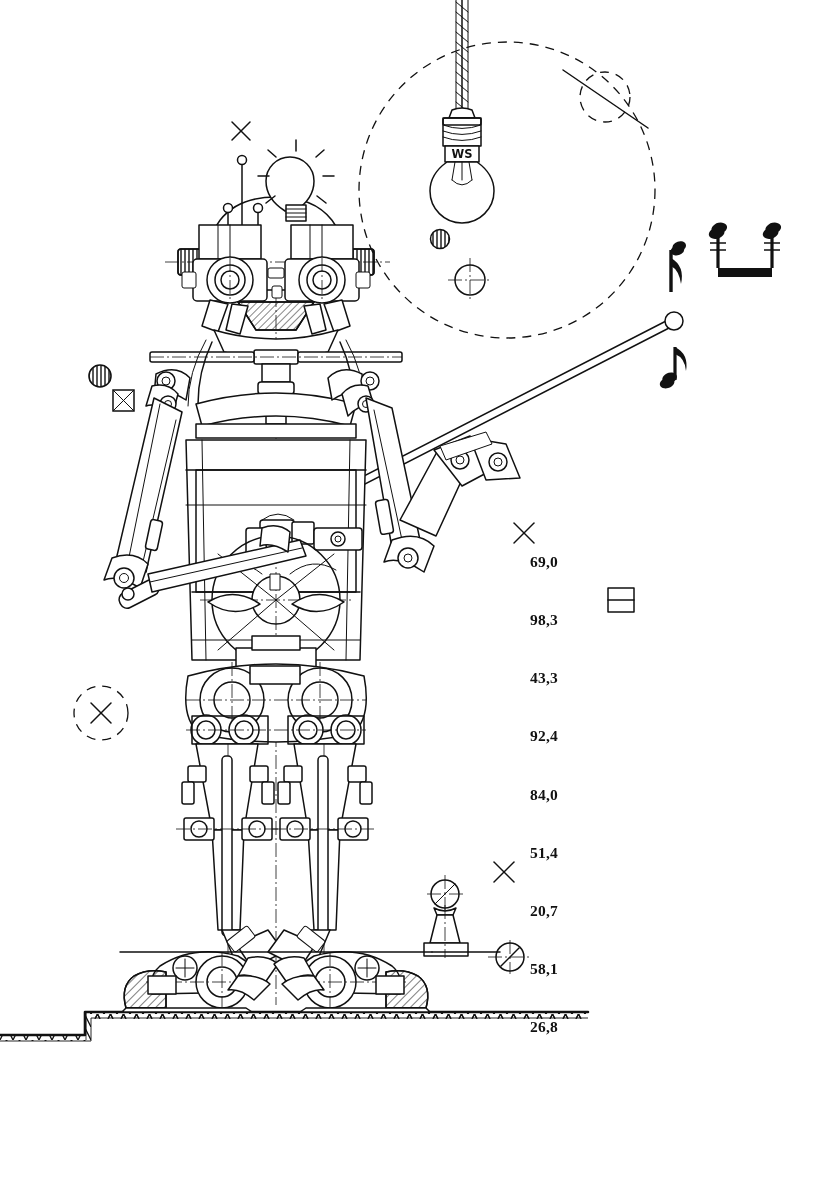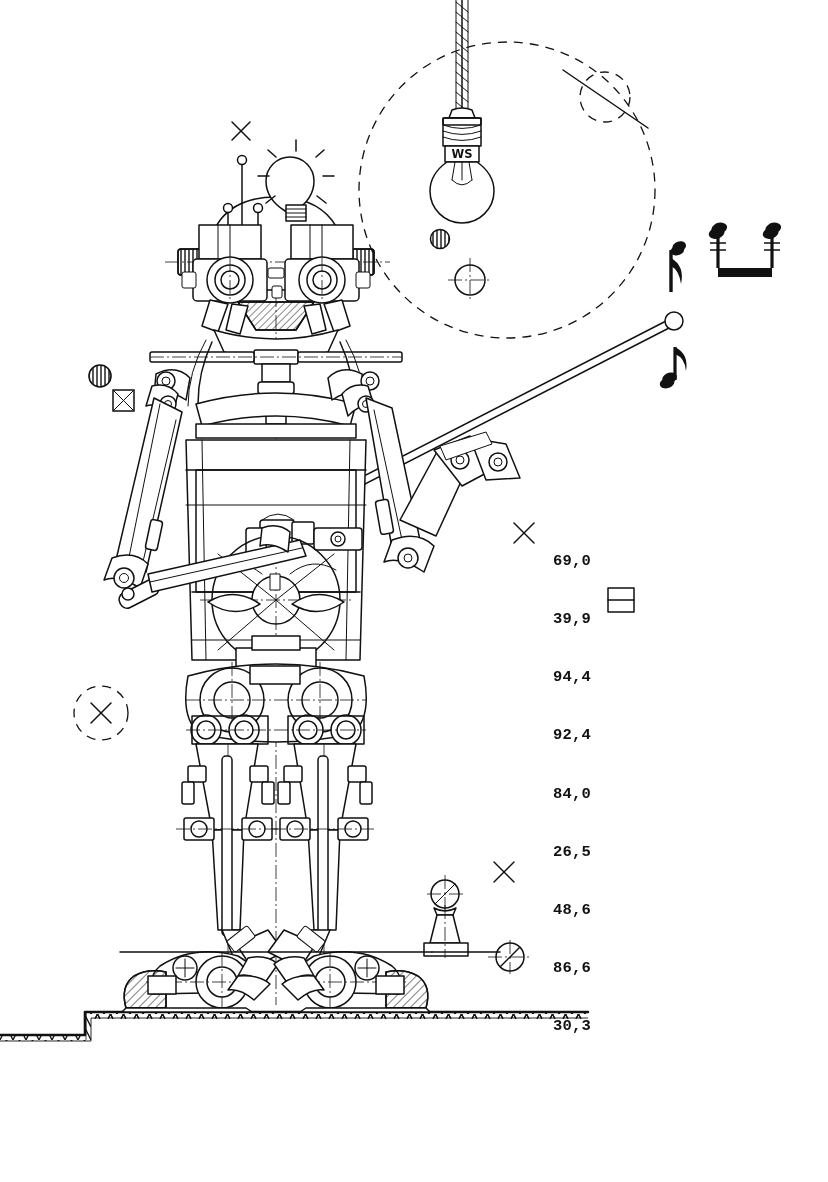--- a/index.html
+++ b/index.html
@@ -484,25 +484,25 @@
         <path d="M314 976 q-20 -2 -32 8 l16 16 q14 -12 26 -10 z" class="sf"></path>
       </g>
 
       <line x1="120" y1="952" x2="432" y2="952" class="s"></line>
     </g>
 
     <line x1="432" y1="952" x2="500" y2="952" class="s"></line>
 
   </svg>
 
-  <div class="measure-col" style="left:553px;top:513px;font-family:Liberation Mono, monospace;">
+  <div class="measure-col" style="left:530px;top:513px;">
     <div>69,0</div>
-    <div>39,9</div>
-    <div>94,4</div>
+    <div>98,3</div>
+    <div>43,3</div>
     <div>92,4</div>
     <div>84,0</div>
-    <div>26,5</div>
-    <div>48,6</div>
-    <div>86,6</div>
-    <div>30,3</div>
+    <div>51,4</div>
+    <div>20,7</div>
+    <div>58,1</div>
+    <div>26,8</div>
   </div>
 
 </div>
 
 </body></html>

